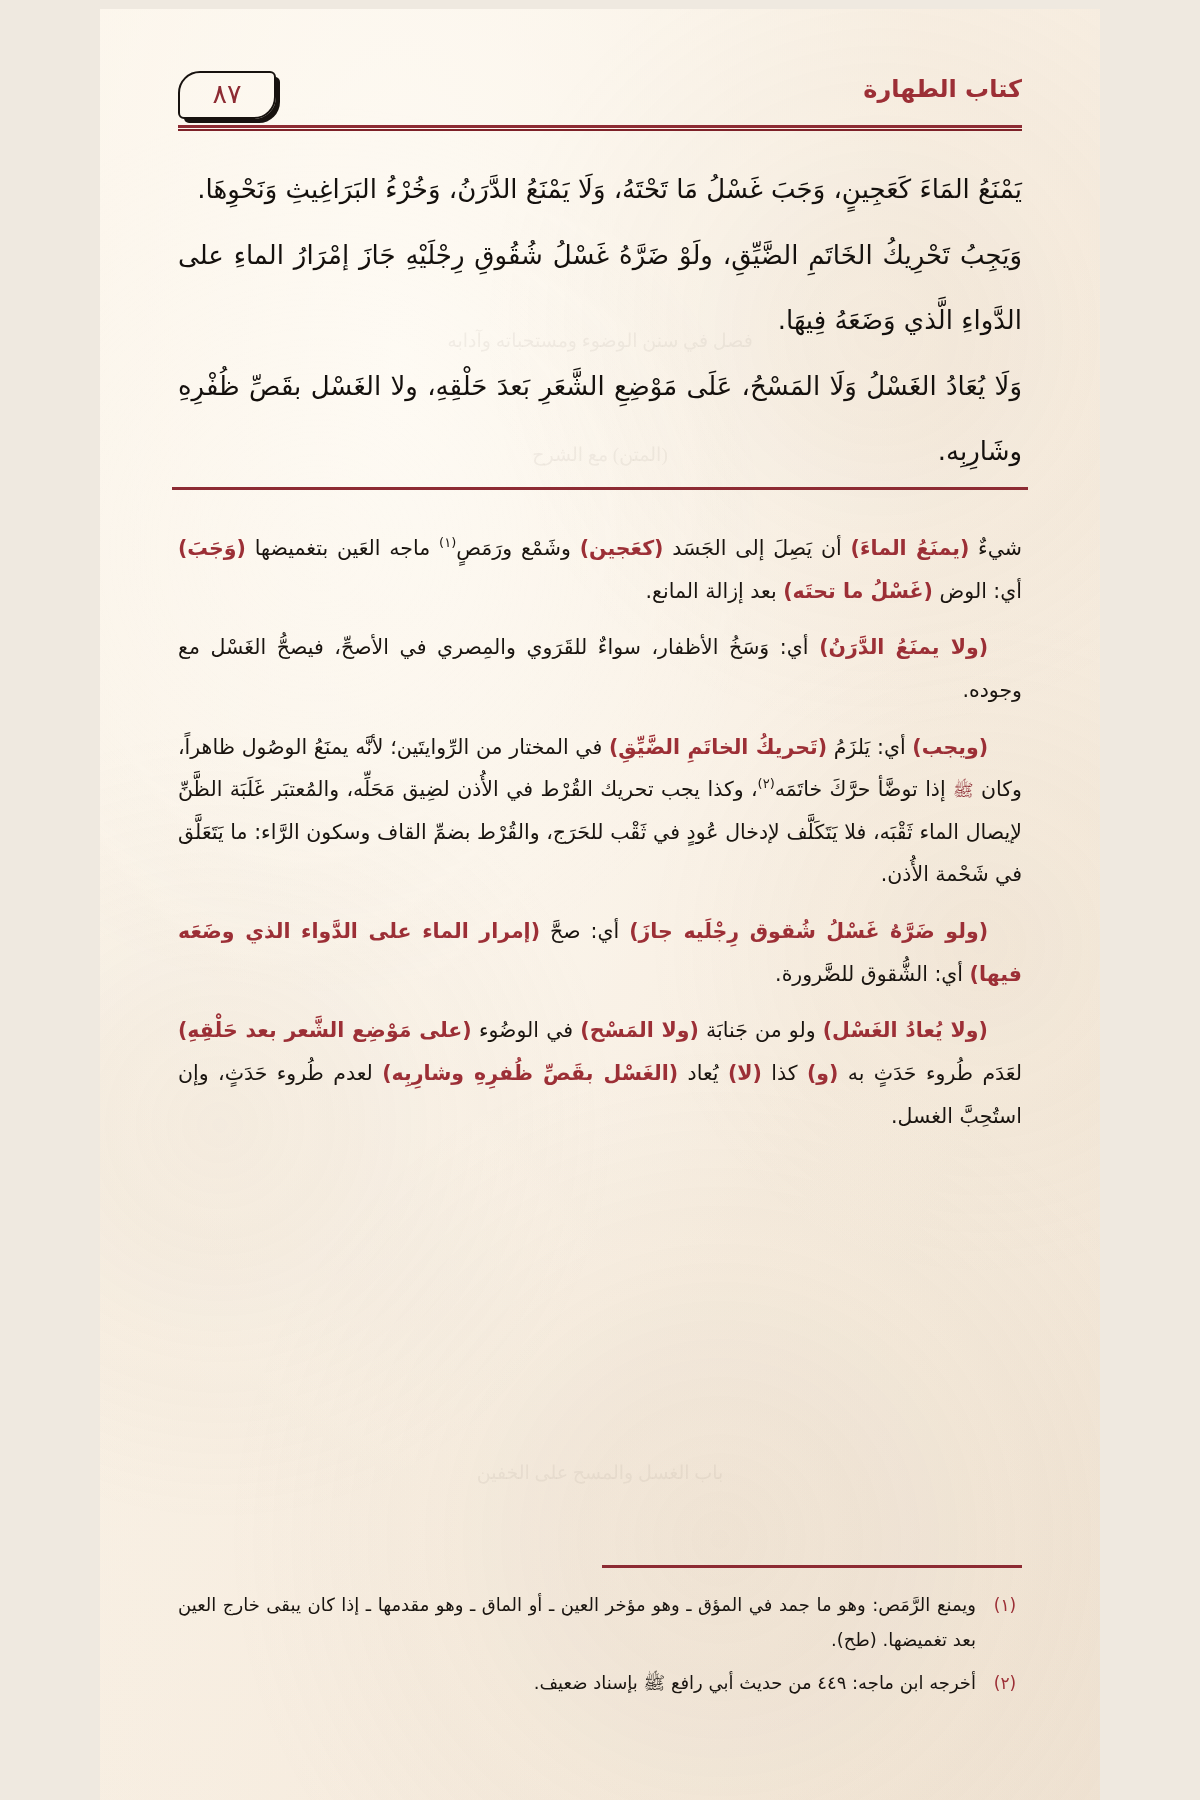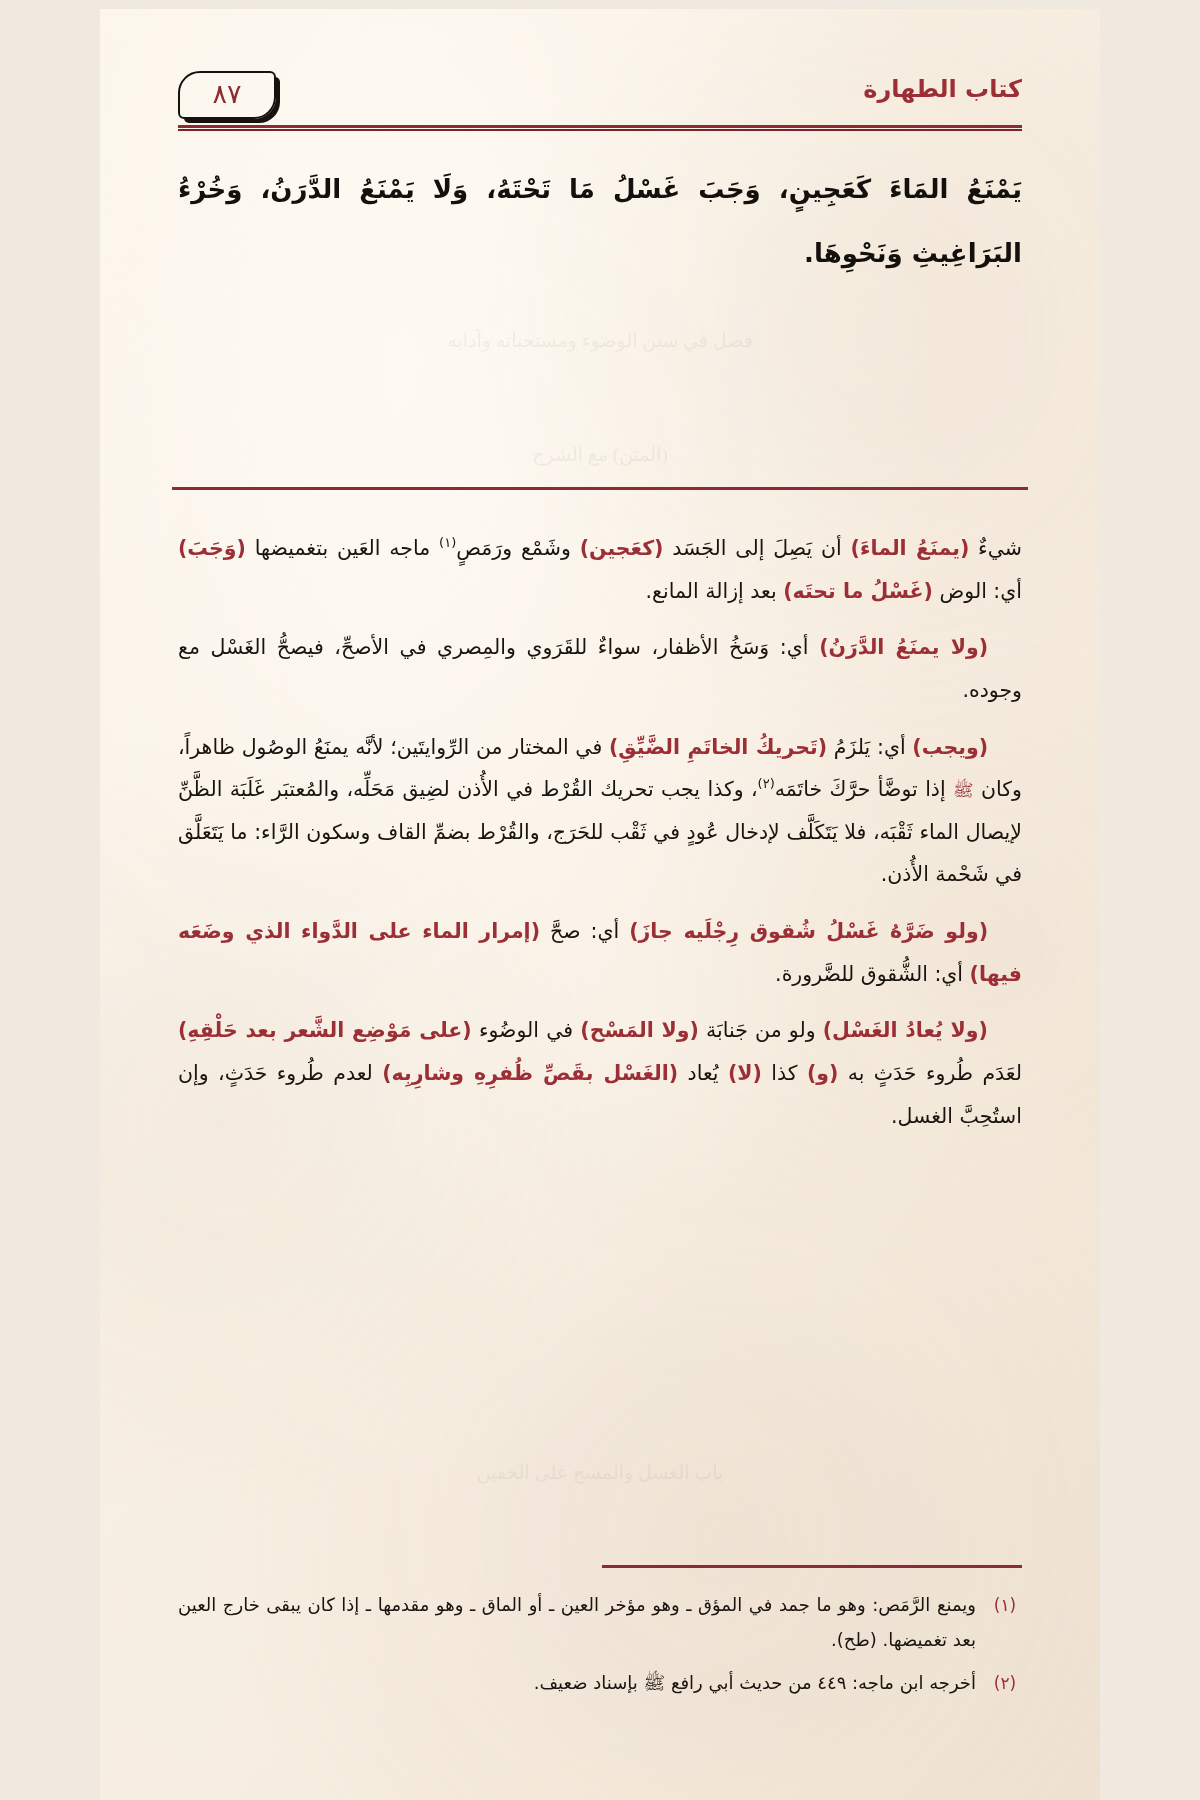--- a/index.html
+++ b/index.html
@@ -105,21 +105,21 @@
     height: 2px; background: #7d2128;
   }
 
   
   .matn {
     position: absolute;
     top: 148px;
     right: 78px;
     left: 78px;
     font-family: "DejaVu Sans", "Liberation Sans", sans-serif;
-    font-weight: 700;
+    font-weight: 400;
     font-size: 26px;
     line-height: 2.48;
     text-align: justify;
     text-justify: inter-word;
     color: #14100d;
     letter-spacing: 0;
   }
   .matn p { margin: 0 0 2px 0; }
 
   .matn-rule {
@@ -223,20 +223,22 @@
     </div>
     <div class="book-title">كتاب الطهارة</div>
   </div>
   <div class="header-rule">
     <div class="r-thick"></div>
     <div class="r-thin"></div>
   </div>
 
   <div class="matn" id="matn-container">
       <p>يَمْنَعُ المَاءَ كَعَجِينٍ، وَجَبَ غَسْلُ مَا تَحْتَهُ، وَلَا يَمْنَعُ الدَّرَنُ، وَخُرْءُ البَرَاغِيثِ وَنَحْوِهَا.</p>
+      <p>وَيَجِبُ تَحْرِيكُ الخَاتَمِ الضَّيِّقِ، ولَوْ ضَرَّهُ غَسْلُ شُقُوقِ رِجْلَيْهِ جَازَ إمْرَارُ الماءِ على الدَّواءِ الَّذي وَضَعَهُ فِيهَا.</p>
+      <p>وَلَا يُعَادُ الغَسْلُ وَلَا المَسْحُ، عَلَى مَوْضِعِ الشَّعَرِ بَعدَ حَلْقِهِ، ولا الغَسْل بقَصِّ ظُفْرِهِ وشَارِبِه.</p>
     </div>
 
   <div class="matn-rule">
     <div class="m-thick"></div>
   </div>
 
   <div class="sharh" id="sharh-container">
       <p><span>شيءٌ </span><span class="lemma">(يمنَعُ الماءَ)</span><span> أن يَصِلَ إلى الجَسَد </span><span class="lemma">(كعَجين)</span><span> وشَمْع ورَمَصٍ</span><sup class="fnref">(١)</sup><span> ماجه العَين بتغميضها </span><span class="lemma">(وَجَبَ)</span><span> أي: الوض </span><span class="lemma">(غَسْلُ ما تحتَه)</span><span> بعد إزالة المانع.</span></p>
       <p class="indent"><span class="lemma">(ولا يمنَعُ الدَّرَنُ)</span><span> أي: وَسَخُ الأظفار، سواءٌ للقَرَوي والمِصري في الأصحِّ، فيصحُّ الغَسْل مع وجوده.</span></p>
       <p class="indent"><span class="lemma">(ويجب)</span><span> أي: يَلزَمُ </span><span class="lemma">(تَحريكُ الخاتَمِ الضَّيِّقِ)</span><span> في المختار من الرِّوايتَين؛ لأنَّه يمنَعُ الوصُول ظاهراً، وكان </span><span class="salla">ﷺ</span><span> إذا توضَّأ حرَّكَ خاتَمَه</span><sup class="fnref">(٢)</sup><span>، وكذا يجب تحريك القُرْط في الأُذن لضِيق مَحَلِّه، والمُعتبَر غَلَبَة الظَّنِّ لإيصال الماء ثَقْبَه، فلا يَتَكَلَّف لإدخال عُودٍ في ثَقْب للحَرَج، والقُرْط بضمِّ القاف وسكون الرَّاء: ما يَتَعَلَّق في شَحْمة الأُذن.</span></p>

